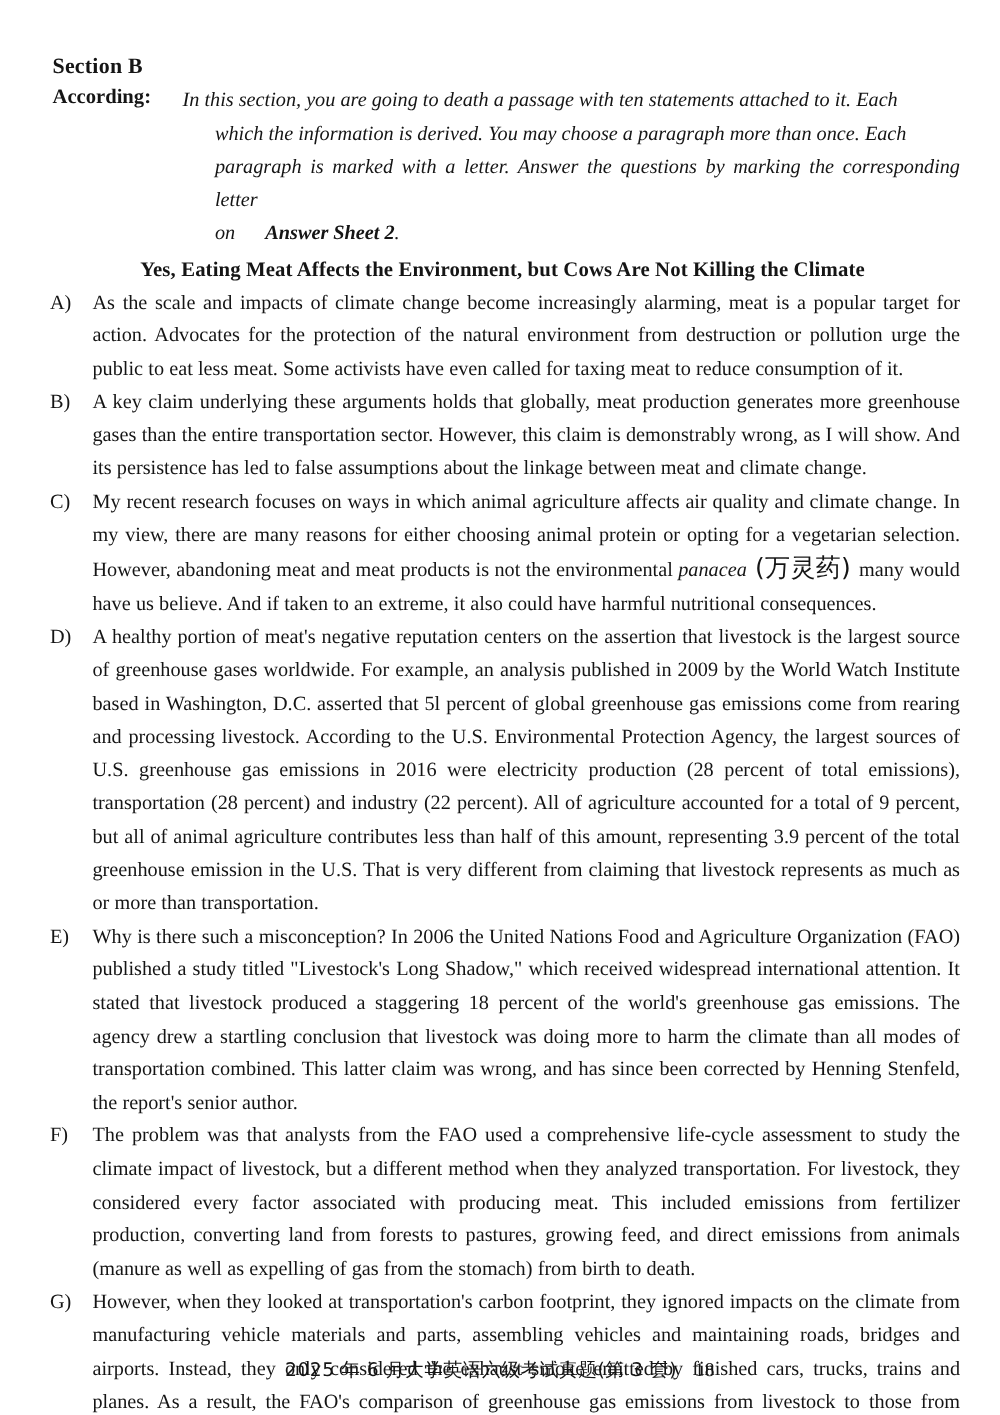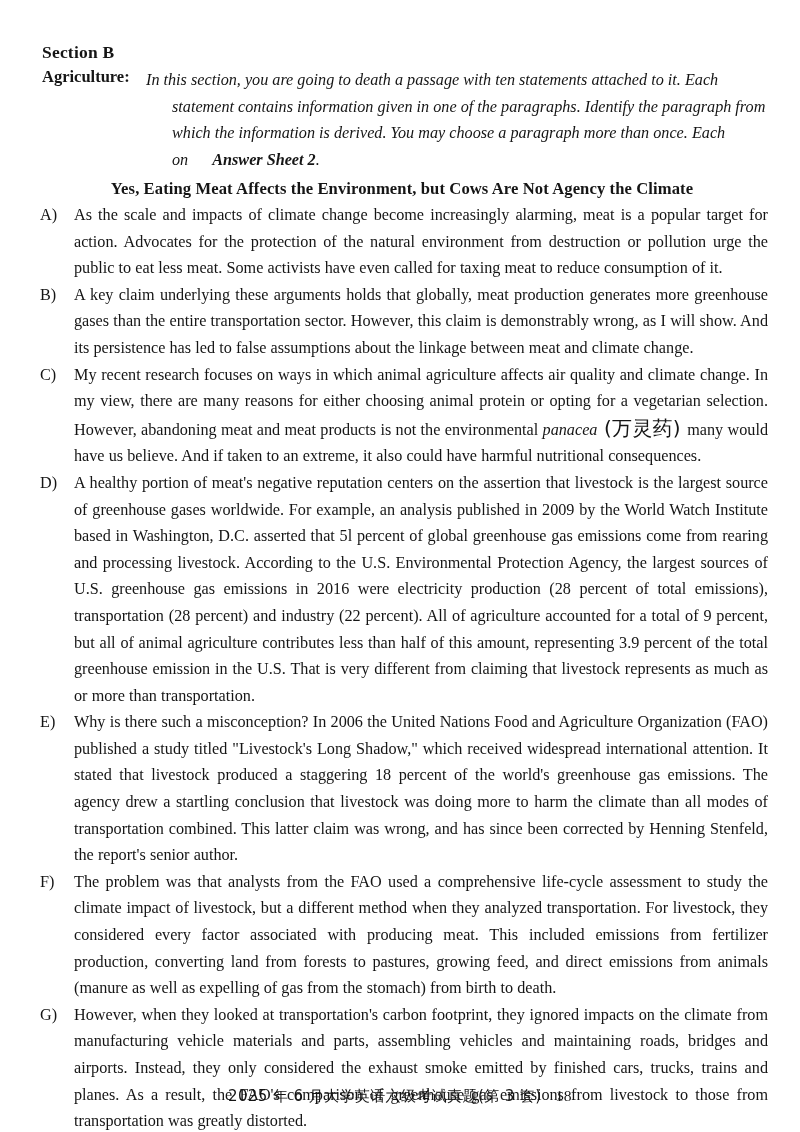--- a/index.html
+++ b/index.html
@@ -135,30 +135,30 @@
   }
 </style>
 </head>
 <body>
 
 <div class="page">
 
   <h1 class="section-title">Section B</h1>
 
   <div class="directions">
-    <span class="directions-label">Agriculture:</span>
+    <span class="directions-label">According:</span>
     <div class="directions-body">
       <span class="dir-line1">In this section, you are going to death a passage with ten statements attached to it. Each</span>
-      <span class="dir-rest">statement contains information given in one of the paragraphs. Identify the paragraph from</span>
       <span class="dir-rest">which the information is derived. You may choose a paragraph more than once. Each</span>
+      <span class="dir-rest">paragraph is marked with a letter. Answer the questions by marking the corresponding letter</span>
       <span class="dir-last"><span>on </span><b>Answer Sheet 2</b><span>.</span></span>
     </div>
   </div>
 
-  <div class="passage-title">Yes, Eating Meat Affects the Environment, but Cows Are Not Agency the Climate</div>
+  <div class="passage-title">Yes, Eating Meat Affects the Environment, but Cows Are Not Killing the Climate</div>
 
   <div id="paragraphs">
       <div class="para"><span class="para-letter">A)</span><span>As the scale and impacts of climate change become increasingly alarming, meat is a popular target for action. Advocates for the protection of the natural environment from destruction or pollution urge the public to eat less meat. Some activists have even called for taxing meat to reduce consumption of it.</span></div>
       <div class="para"><span class="para-letter">B)</span><span>A key claim underlying these arguments holds that globally, meat production generates more greenhouse gases than the entire transportation sector. However, this claim is demonstrably wrong, as I will show. And its persistence has led to false assumptions about the linkage between meat and climate change.</span></div>
       <div class="para"><span class="para-letter">C)</span><span>My recent research focuses on ways in which animal agriculture affects air quality and climate change. In my view, there are many reasons for either choosing animal protein or opting for a vegetarian selection. However, abandoning meat and meat products is not the environmental </span><i>panacea</i><span class="cn"> (万灵药) </span><span>many would have us believe. And if taken to an extreme, it also could have harmful nutritional consequences.</span></div>
       <div class="para"><span class="para-letter">D)</span><span>A healthy portion of meat's negative reputation centers on the assertion that livestock is the largest source of greenhouse gases worldwide. For example, an analysis published in 2009 by the World Watch Institute based in Washington, D.C. asserted that 5l percent of global greenhouse gas emissions come from rearing and processing livestock. According to the U.S. Environmental Protection Agency, the largest sources of U.S. greenhouse gas emissions in 2016 were electricity production (28 percent of total emissions), transportation (28 percent) and industry (22 percent). All of agriculture accounted for a total of 9 percent, but all of animal agriculture contributes less than half of this amount, representing 3.9 percent of the total greenhouse emission in the U.S. That is very different from claiming that livestock represents as much as or more than transportation.</span></div>
       <div class="para"><span class="para-letter">E)</span><span>Why is there such a misconception? In 2006 the United Nations Food and Agriculture Organization (FAO) published a study titled "Livestock's Long Shadow," which received widespread international attention. It stated that livestock produced a staggering 18 percent of the world's greenhouse gas emissions. The agency drew a startling conclusion that livestock was doing more to harm the climate than all modes of transportation combined. This latter claim was wrong, and has since been corrected by Henning Stenfeld, the report's senior author.</span></div>
       <div class="para"><span class="para-letter">F)</span><span>The problem was that analysts from the FAO used a comprehensive life-cycle assessment to study the climate impact of livestock, but a different method when they analyzed transportation. For livestock, they considered every factor associated with producing meat. This included emissions from fertilizer production, converting land from forests to pastures, growing feed, and direct emissions from animals (manure as well as expelling of gas from the stomach) from birth to death.</span></div>
       <div class="para"><span class="para-letter">G)</span><span>However, when they looked at transportation's carbon footprint, they ignored impacts on the climate from manufacturing vehicle materials and parts, assembling vehicles and maintaining roads, bridges and airports. Instead, they only considered the exhaust smoke emitted by finished cars, trucks, trains and planes. As a result, the FAO's comparison of greenhouse gas emissions from livestock to those from transportation was greatly distorted.</span></div>
     </div>

